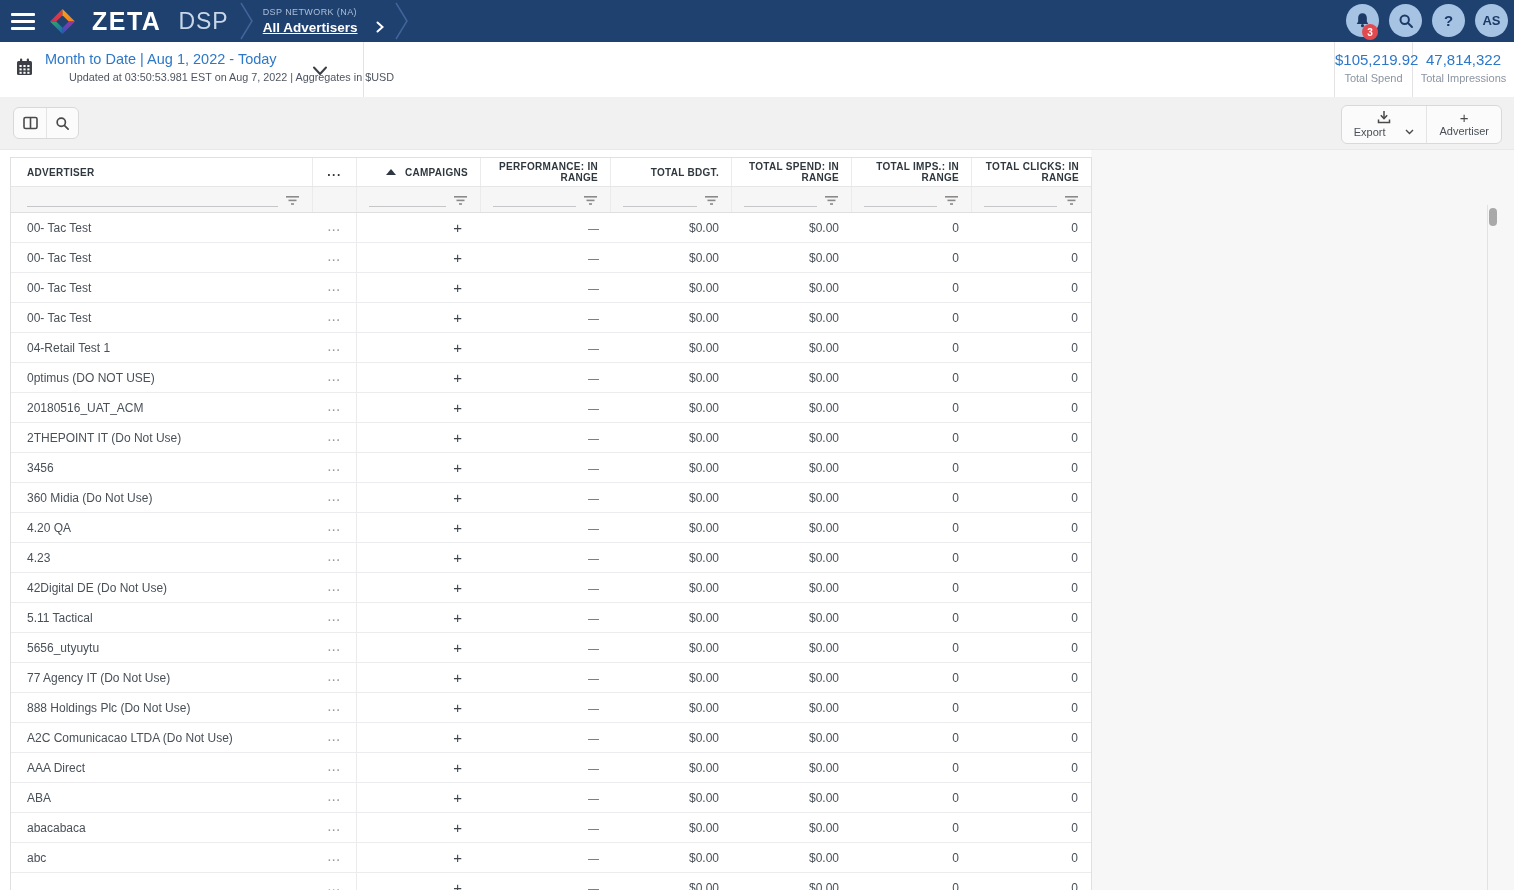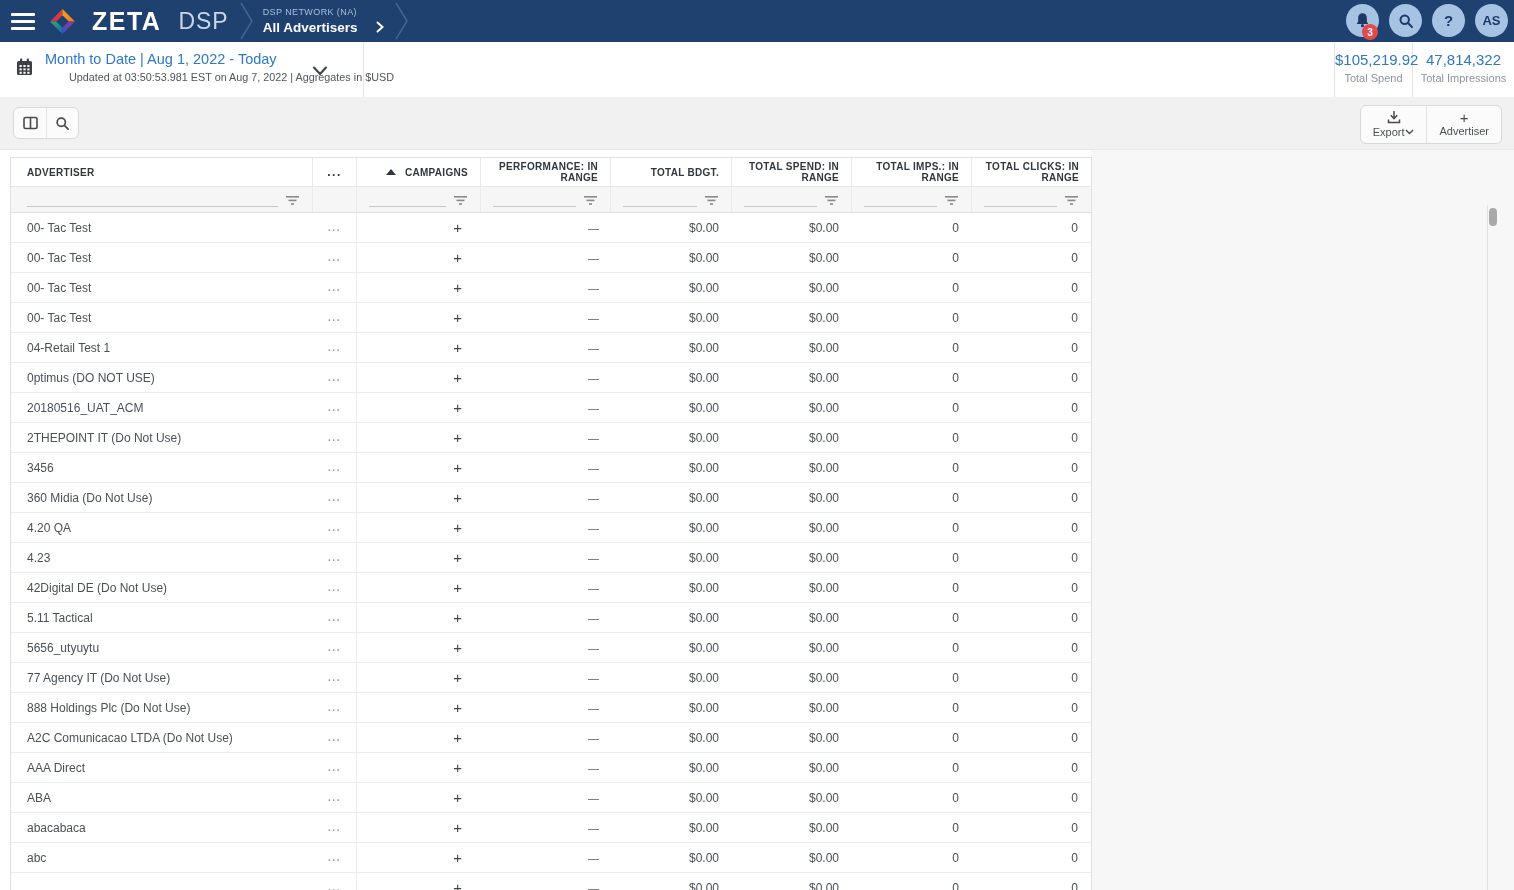--- a/index.html
+++ b/index.html
@@ -11,21 +11,21 @@
     background:#1e4170; display:flex; align-items:center; z-index:5; }
   .hamburger { width:24px; height:17px; margin-left:11px; display:flex; flex-direction:column;
     justify-content:space-between; cursor:pointer; }
   .hamburger span { display:block; height:3px; background:#fff; border-radius:1px; }
   .brand { display:flex; align-items:center; margin-left:14px; cursor:pointer;gap:8px; }
   .brand-zeta { color:#fff; font-weight:bold; font-size:25px; letter-spacing:1.5px; margin-left:8px; }
   .brand-dsp  { color:#c9d6e8; font-weight:300; font-size:23px; letter-spacing:1px; margin-left:9px; }
   .crumb-sep { margin-left:10px; }
   .crumb-block { margin-left:8px; line-height:1; }
   .crumb-net { font-size:9px; color:#aebfd8; letter-spacing:.4px; margin-bottom:4px; }
-  .crumb-page { font-size:13.5px; color:#fff; font-weight:bold; display:flex; align-items:flex-start; gap:18px; cursor:pointer; }
+  .crumb-page { font-size:13.5px; color:#fff; font-weight:bold; display:flex; align-items:flex-start; gap:18px; cursor:pointer;text-decoration:underline; }
   .nav-right { position:absolute; right:6px; top:4px; display:flex; gap:10px; }
   .nav-circle-wrap { position:relative; }
   .nav-circle { width:33px; height:33px; border-radius:50%; background:#a6c3e3; color:#1c3a66;
     display:flex; align-items:center; justify-content:center; cursor:pointer;
     font-weight:bold; font-size:13px; }
   .nav-badge { position:absolute; left:16px; top:20px; min-width:16px; height:16px; border-radius:8px;
     background:#e14b50; color:#fff; font-size:10px; font-weight:bold; display:flex;
     align-items:center; justify-content:center; padding:0 4px; }
 
   
@@ -47,21 +47,21 @@
   .btn-group { display:flex; background:#fbfbfb; border:1px solid #d9d9d9; border-radius:6px;
     overflow:hidden; position:absolute; }
   .tool-left { left:13px; top:10px; }
   .tool-btn { width:32px; height:30px; display:flex; align-items:center; justify-content:center;
     cursor:pointer; color:#4a4a4a; }
   .tool-btn + .tool-btn { border-left:1px solid #e4e4e4; }
   .tool-right { right:12px; top:8px; }
   .action-btn { display:flex; flex-direction:column; align-items:center; justify-content:center;
     padding:4px 12px 5px; min-width:58px; cursor:pointer; color:#4b5058; font-size:11px; gap:2px; }
   .action-btn + .action-btn { border-left:1px solid #e4e4e4; }
-  .export-line { display:flex; align-items:center; gap:1px; }
+  .export-line { display:flex; align-items:center; gap:20px; }
   .plus-glyph { font-size:15px; line-height:11px; color:#4a4a4a; }
 
   
   .side-panel { position:absolute; left:1091px; top:150px; width:423px; height:740px; background:#f7f7f8; }
   .scroll-track { position:absolute; left:1487px; top:205px; width:1px; height:685px; background:#e2e2e2; }
   .scroll-thumb { position:absolute; left:1489px; top:208px; width:8px; height:18px; border-radius:4px;
     background:#a9a9a9; cursor:pointer; }
 
   
   .grid-table { position:absolute; left:10px; top:157px; width:1082px;

